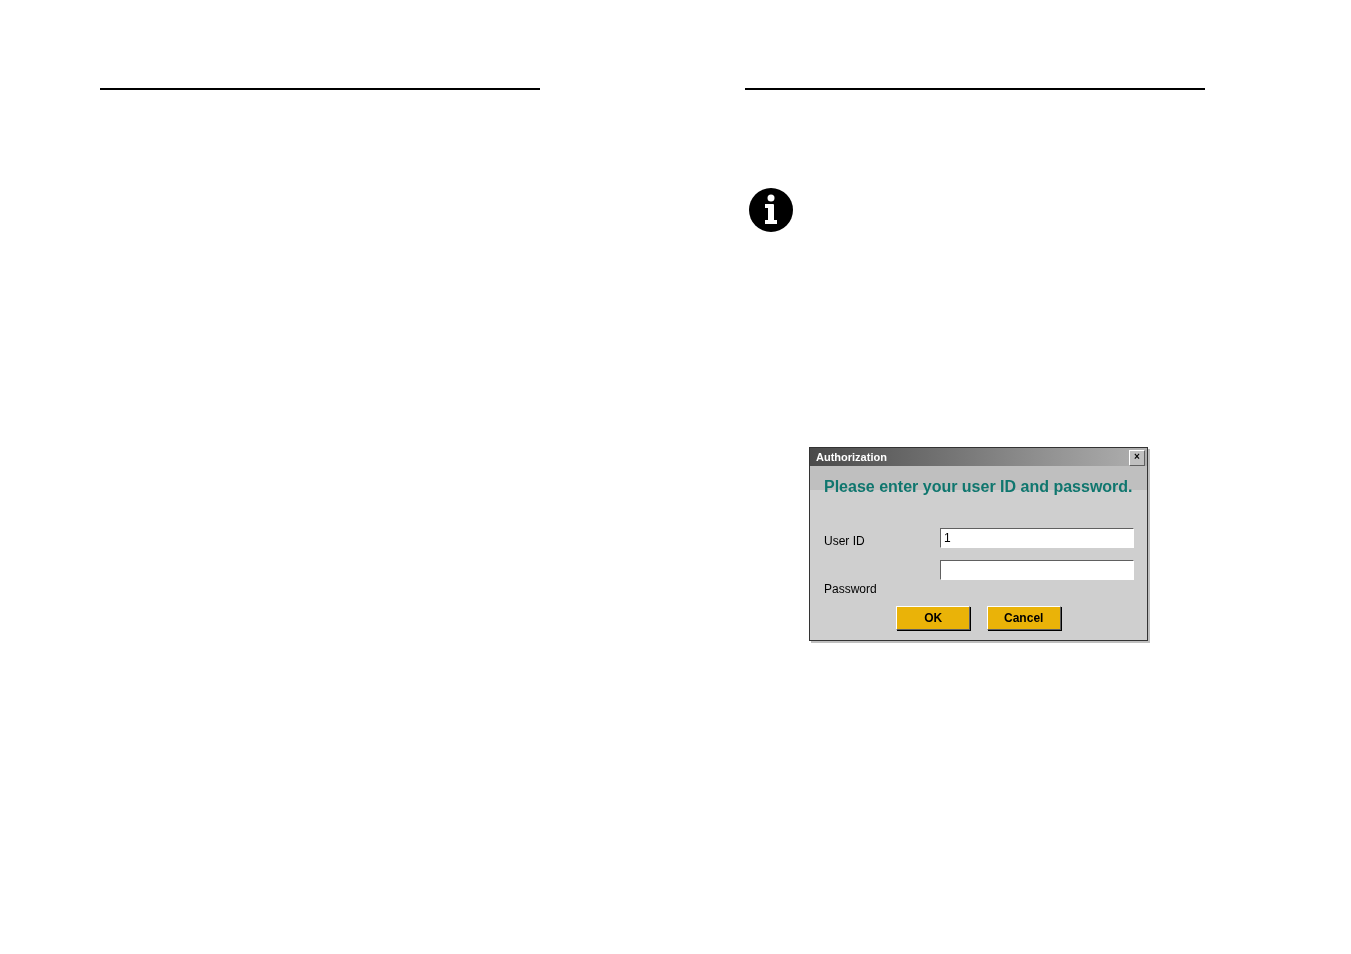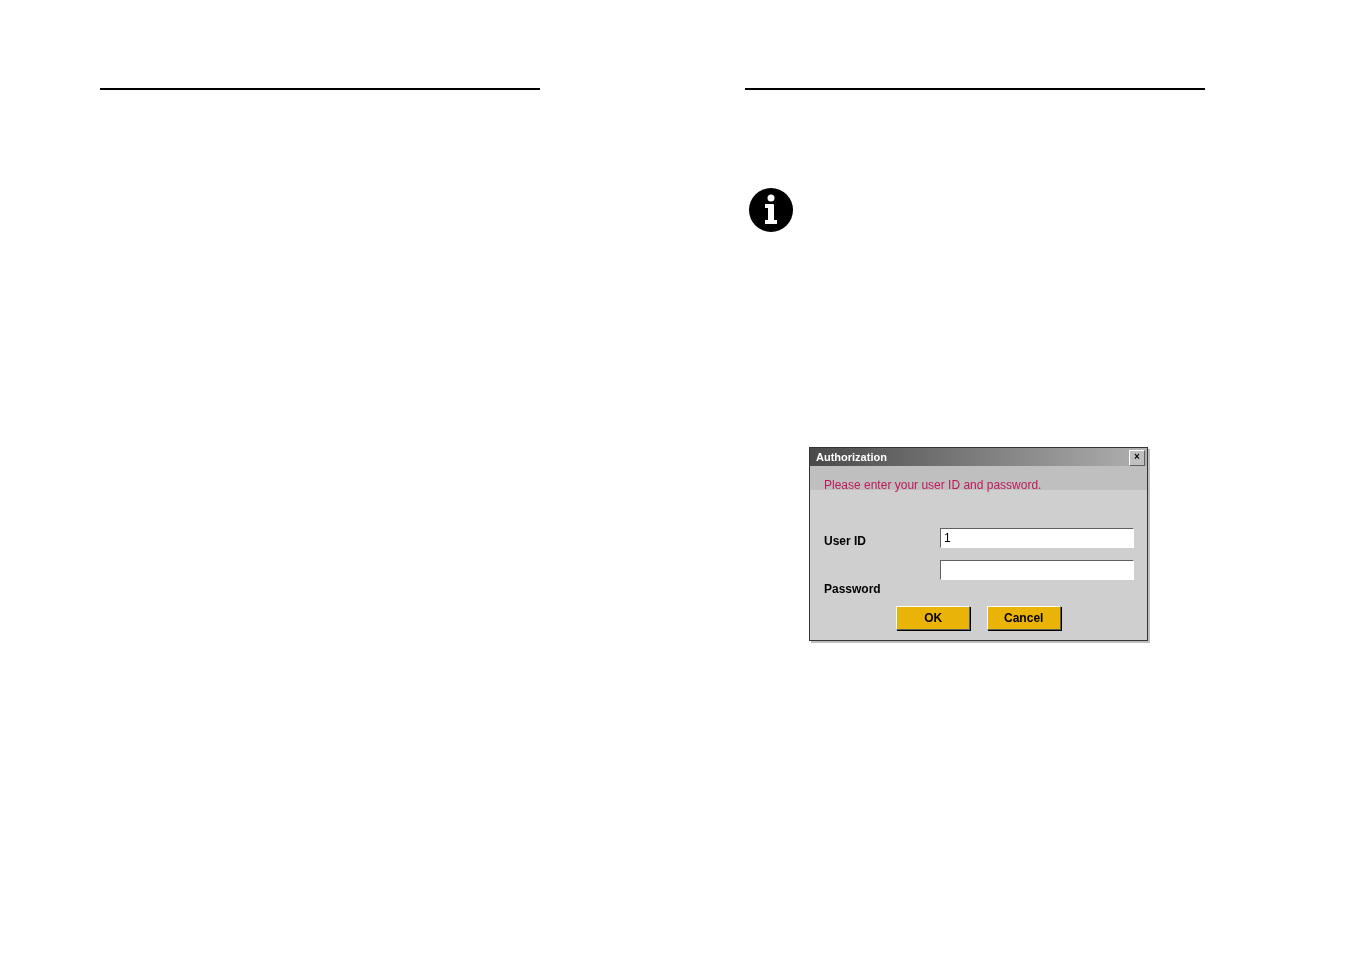--- a/index.html
+++ b/index.html
@@ -93,30 +93,30 @@
   }
   .dialog-banner {
     height: 24px;
     background: #bfbfbf;
     border-bottom: none;
   }
   .dialog-prompt {
     position: absolute;
     left: 14px;
     top: 12px;
+    font-size: 16px;
+    font-weight: 700;
+    color: #0f766e;
+    white-space: nowrap;
+  }
+  .field-label {
+    position: absolute;
+    left: 14px;
     font-size: 12px;
     font-weight: 400;
-    color: #be185d;
-    white-space: nowrap;
-  }
-  .field-label {
-    position: absolute;
-    left: 14px;
-    font-size: 12px;
-    font-weight: 700;
   }
   .lbl-userid { top: 68px; }
   .lbl-password { top: 116px; }
 
   .text-input {
     position: absolute;
     left: 130px;
     width: 186px;
     height: 18px;
     background: #fff;

